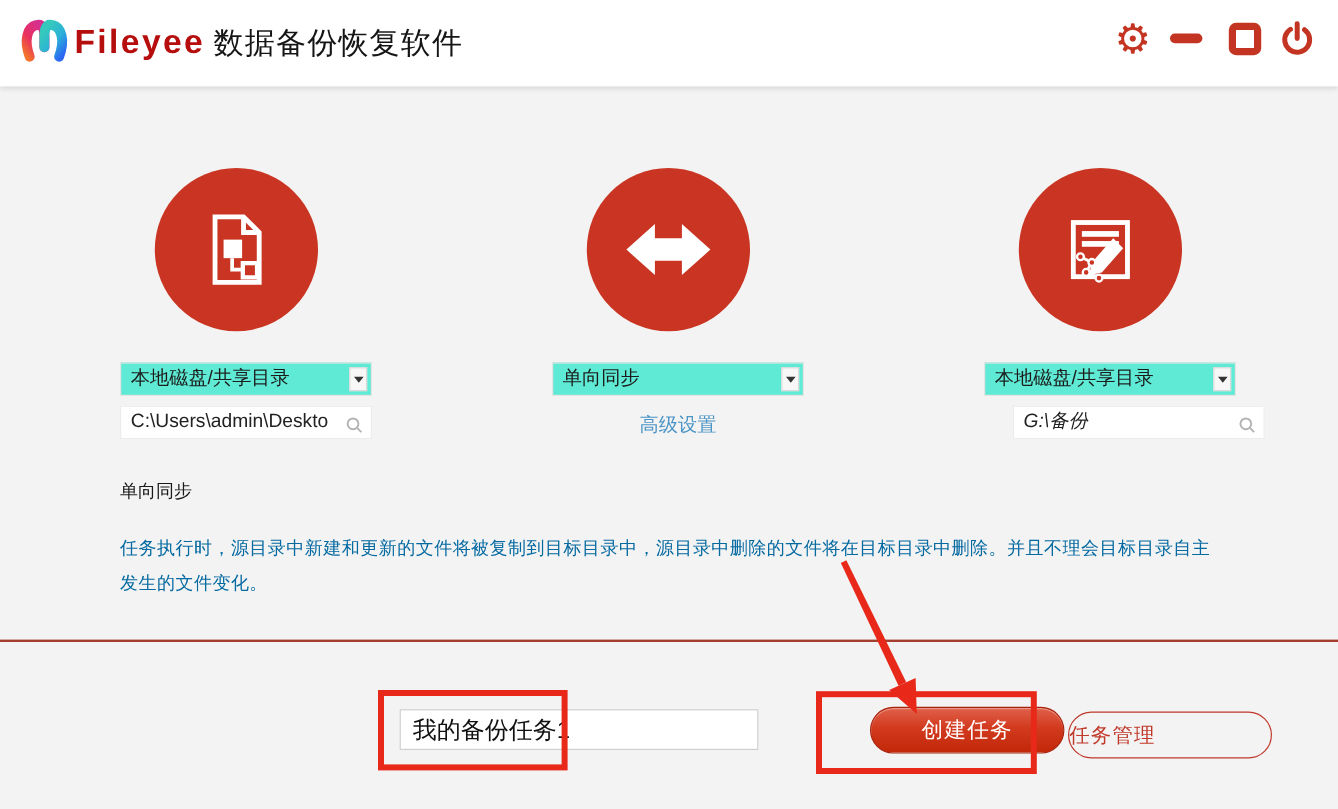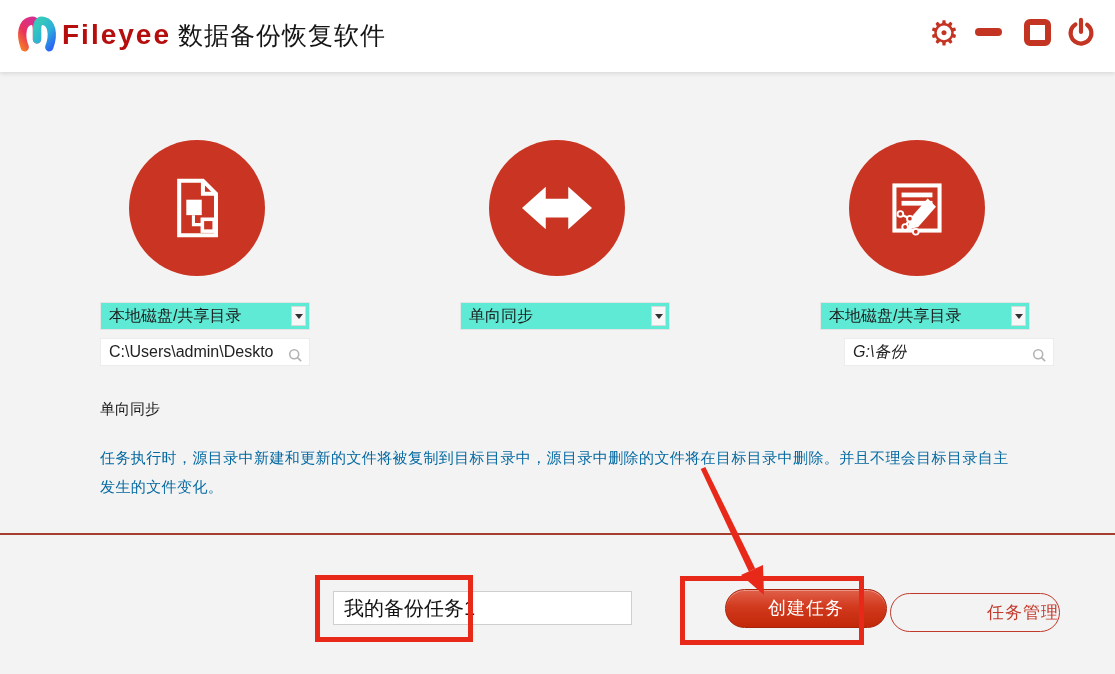--- a/index.html
+++ b/index.html
@@ -29,21 +29,21 @@
 
   
   .sec-heading { position:absolute; left:100px; top:400px; font-size:15px; color:#1a1a1a; }
   .sec-body { position:absolute; left:100px; top:443px; width:918px; font-size:15px; color:#0369a1; line-height:29px; letter-spacing:.4px; }
 
   .divider { position:absolute; left:0; top:533px; width:1115px; height:2px; background:#a43e2e; }
 
   
   .task-input { position:absolute; left:333px; top:591px; width:299px; height:34px; background:#fff; border:1px solid #cfcfcf; font-size:20px; color:#111; padding:0 10px; font-family:"Liberation Sans","DejaVu Sans",sans-serif; }
   .create-btn { position:absolute; left:685px; top:589px; width:162px; height:39px; border-radius:20px; border:1px solid #a8230c; background:linear-gradient(#e0604a 0%, #d23a1e 45%, #c22708 100%); box-shadow:inset 0 1px 0 rgba(255,255,255,.35); color:#fff; font-size:18px; text-align:center; line-height:37px; cursor:pointer; letter-spacing:1px;margin-left:40px; }
-  .manage-btn { position:absolute; left:890px; top:593px; width:170px; height:39px; border-radius:20px; border:1px solid #c0392b; color:#c0392b; font-size:17px; text-align:right; line-height:37px; cursor:pointer; letter-spacing:1px; background:transparent; }
+  .manage-btn { position:absolute; left:890px; top:593px; width:170px; height:39px; border-radius:20px; border:1px solid #c0392b; color:#c0392b; font-size:17px; text-align:left; line-height:37px; cursor:pointer; letter-spacing:1px; background:transparent; }
 
   
   .ann-box { position:absolute; border:5px solid #e8291a; pointer-events:none; z-index:5; }
   .ann-box1 { left:315px; top:575px; width:158px; height:67px; }
   .ann-box2 { left:680px; top:576px; width:184px; height:69px; }
   .arrow-overlay { position:absolute; left:0; top:0; width:1115px; height:674px; pointer-events:none; z-index:6; }
 </style>
 </head>
 <body>
 
@@ -107,20 +107,21 @@
 
   <div class="circle" style="left:489px;">
     <svg width="80" height="80" viewBox="0 0 64 64">
       <polygon points="4,32 23,15 23,24.5 41,24.5 41,15 60,32 41,49 41,39.5 23,39.5 23,49" fill="#fff"></polygon>
     </svg>
   </div>
   <div class="combo" style="left:460px;">
     <span>单向同步</span>
     <span class="combo-btn"></span>
   </div>
+  <div class="adv-link" style="left:460px;">高级设置</div>
 
   <div class="circle" style="left:849px;">
     <svg width="76" height="76" viewBox="0 0 64 64">
       <rect x="13" y="13" width="38" height="38" fill="none" stroke="#fff" stroke-width="3.4"></rect>
       <rect x="19" y="19" width="26" height="4" fill="#fff"></rect>
       <rect x="19" y="26" width="26" height="4" fill="#fff"></rect>
       <polygon points="41,24 48,31 33,48 24,50 26,41" fill="#fff"></polygon>
       <path d="M18 37 L26 41 L22 48 L31 52" fill="none" stroke="#fff" stroke-width="2"></path>
       <circle cx="18" cy="37" r="2.4" fill="#c93522" stroke="#fff" stroke-width="1.6"></circle>
       <circle cx="26" cy="41" r="2.4" fill="#c93522" stroke="#fff" stroke-width="1.6"></circle>

